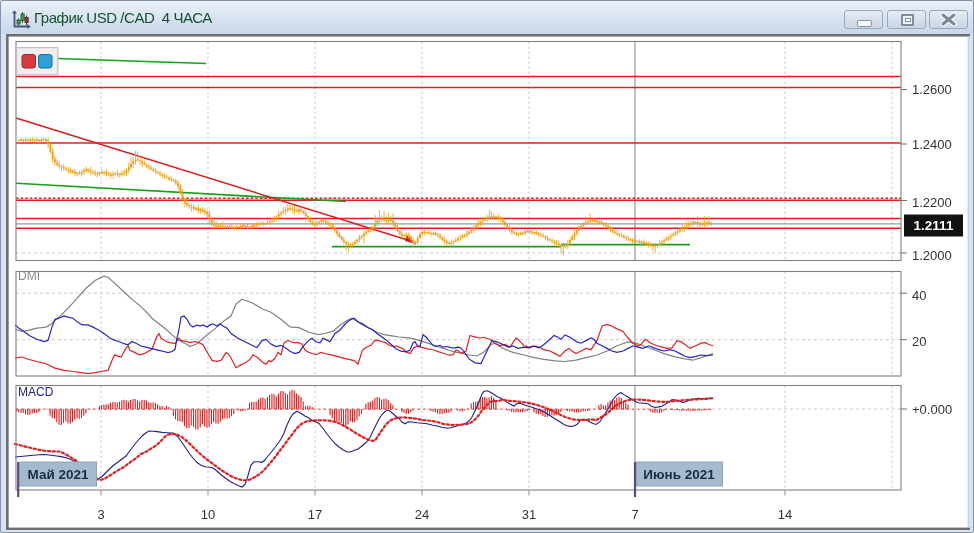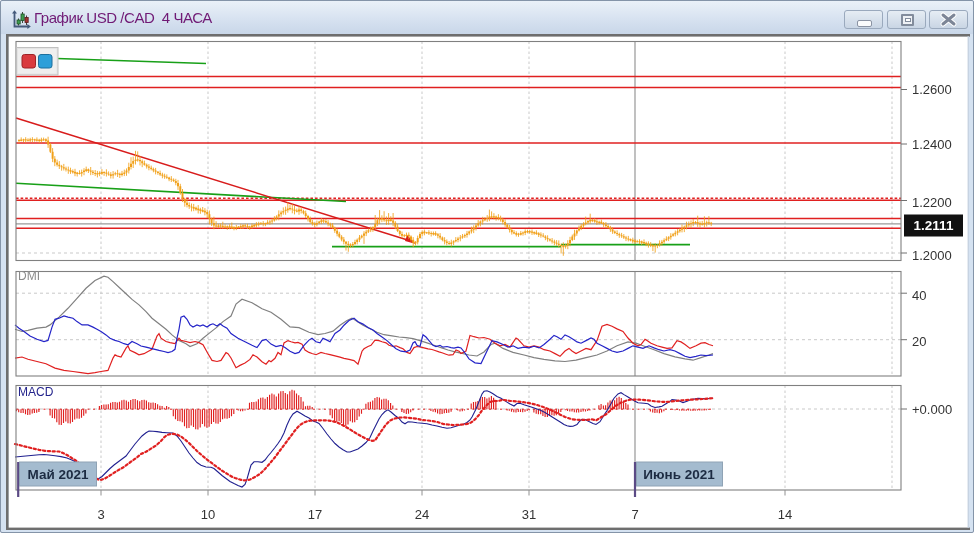--- a/index.html
+++ b/index.html
@@ -1,16 +1,16 @@
 <!DOCTYPE html>
 <html><head><meta charset="utf-8"><style>
 html,body{margin:0;padding:0;width:974px;height:533px;overflow:hidden;background:#eef2f7;font-family:"Liberation Sans", sans-serif;}
 #win{position:relative;width:972px;height:531px;background:#d5e2f1;border:1px solid #8494a8;border-radius:2px;}
 #titlebar{position:absolute;left:0;top:0;width:972px;height:33px;background:linear-gradient(#eaf1f8,#d2deee 70%,#c9d7e9);border-radius:2px 2px 0 0;}
-#title{position:absolute;left:33px;top:8px;font-size:15px;color:#701a75;white-space:pre;letter-spacing:-0.45px;will-change:transform;}
+#title{position:absolute;left:33px;top:8px;font-size:15px;color:#14532d;white-space:pre;letter-spacing:-0.45px;will-change:transform;}
 .btn{position:absolute;top:9px;height:19px;background:linear-gradient(#e6edf4,#c9d5e4);border:1px solid #9aa9bd;border-radius:3px;box-sizing:border-box;}
 #bmin{left:843px;width:39px;}
 #bmax{left:885.5px;width:39px;}
 #bcls{left:928px;width:39px;}
 #bmin i{position:absolute;left:12px;top:9px;width:13px;height:5px;background:#fafbfc;border:1px solid #8a93a3;border-radius:2px;}
 #bmax i{position:absolute;left:13px;top:3px;width:9px;height:8px;background:#eef1f5;border:2px solid #828c9c;border-radius:1px;}
 #bmax b{position:absolute;left:17px;top:7px;width:4px;height:2px;background:#fff;border:1px solid #828c9c;}
 </style></head>
 <body>
 <div id="win">

